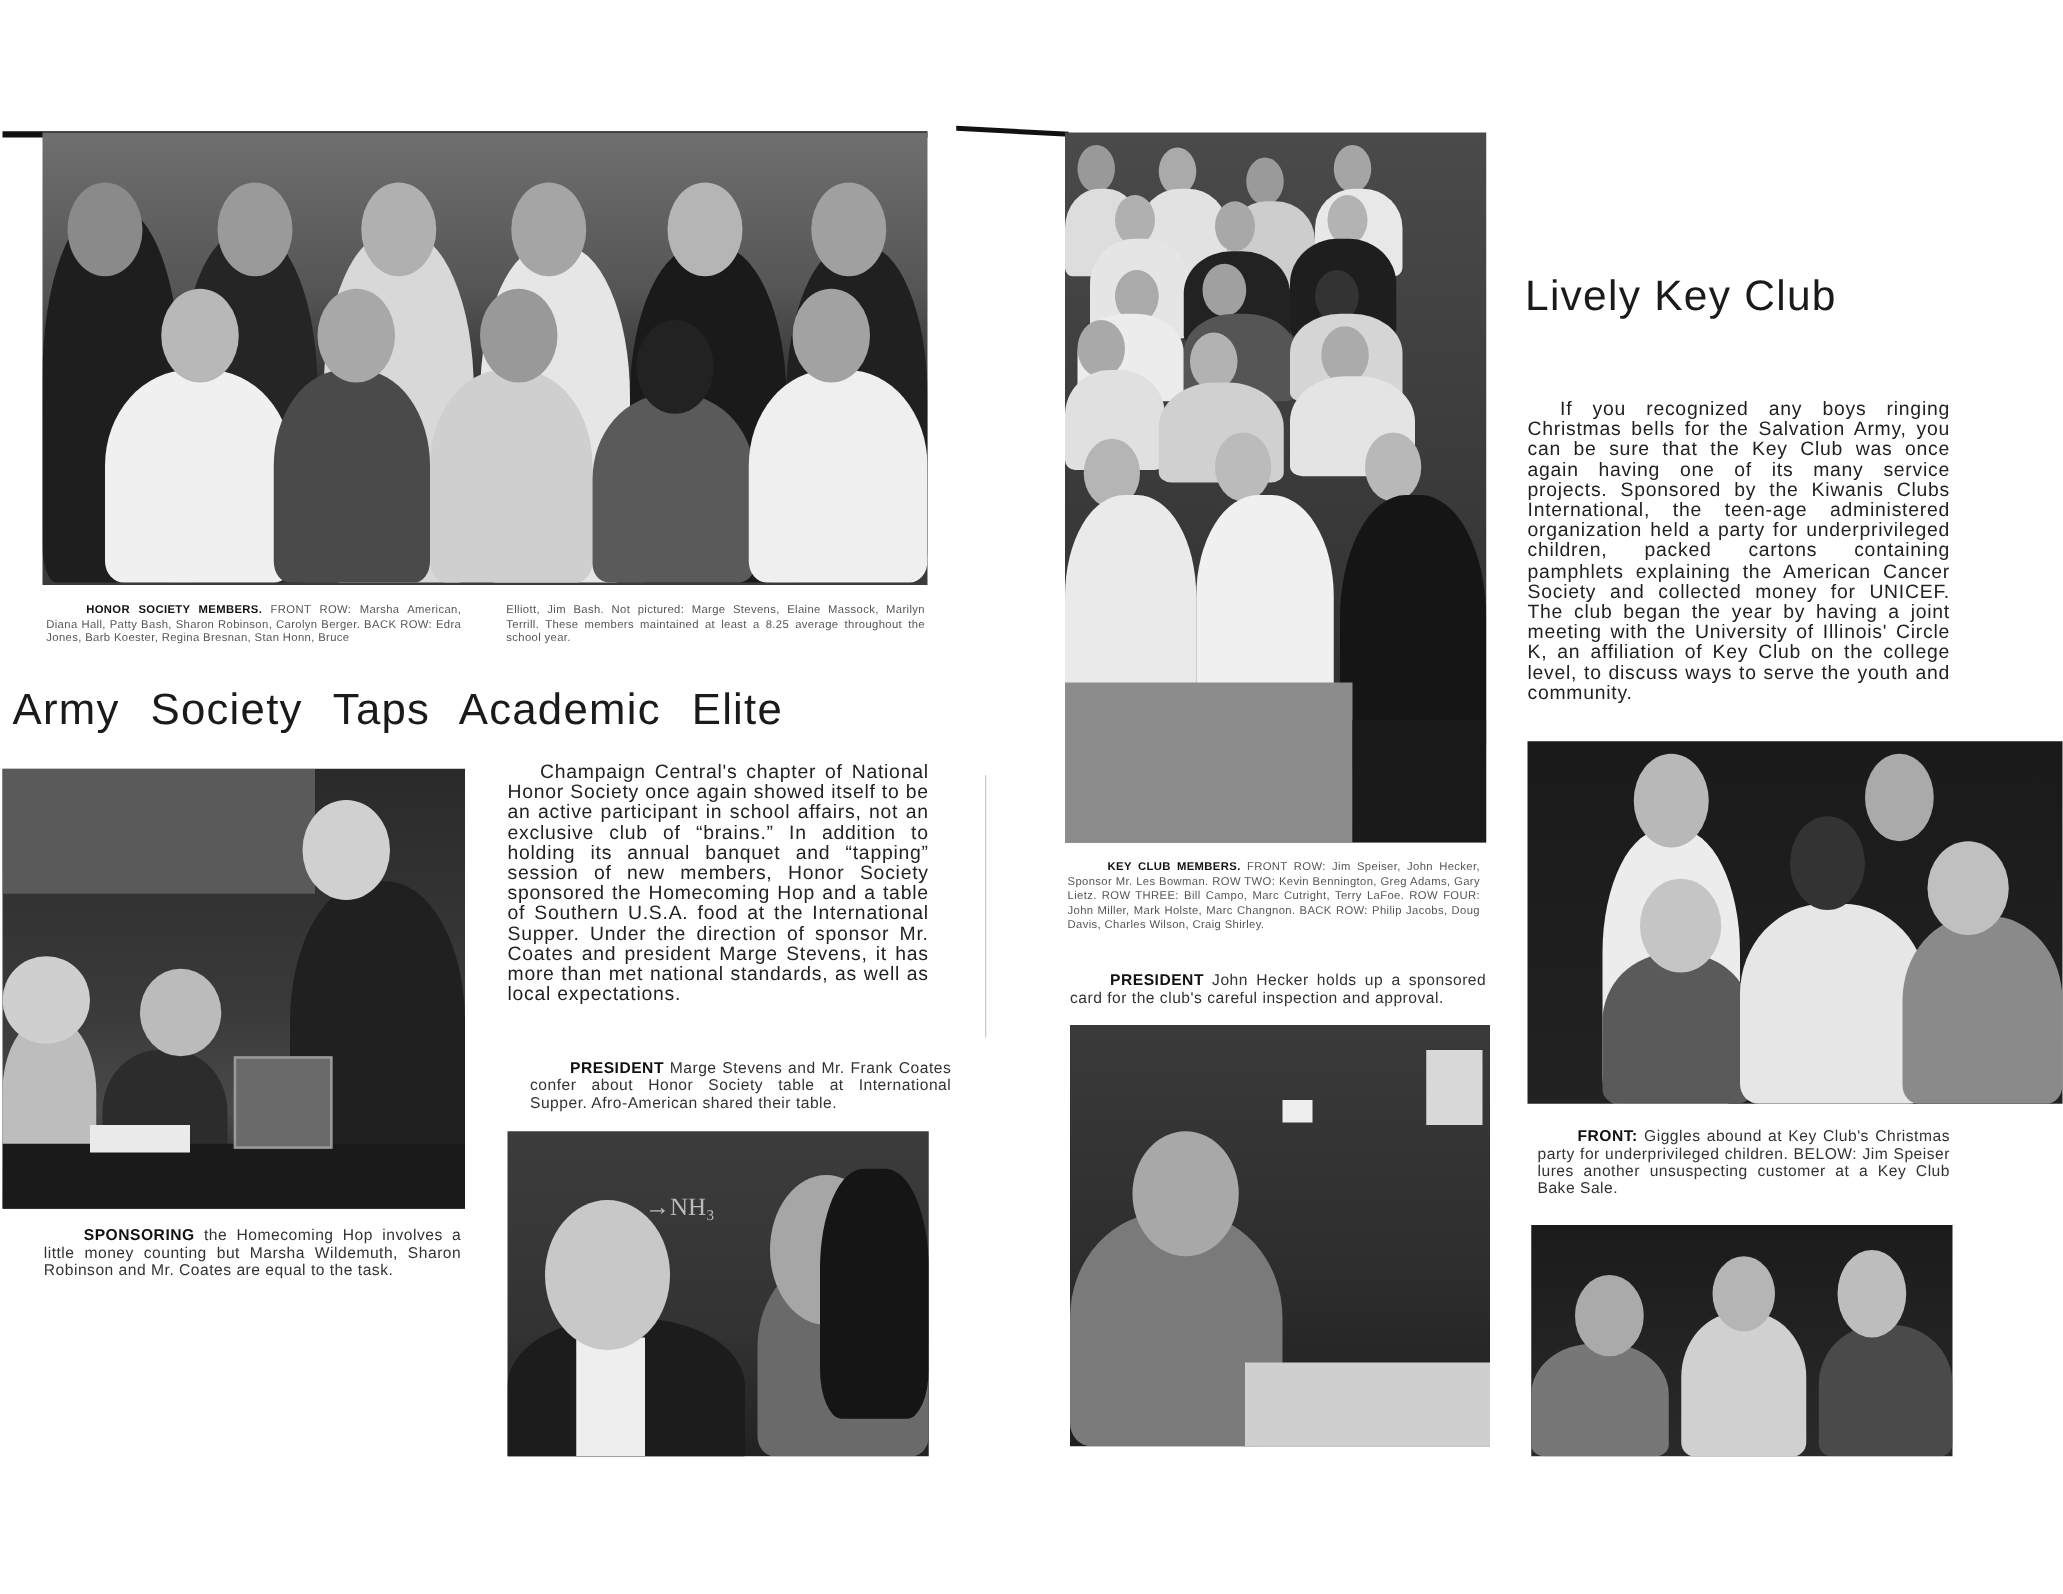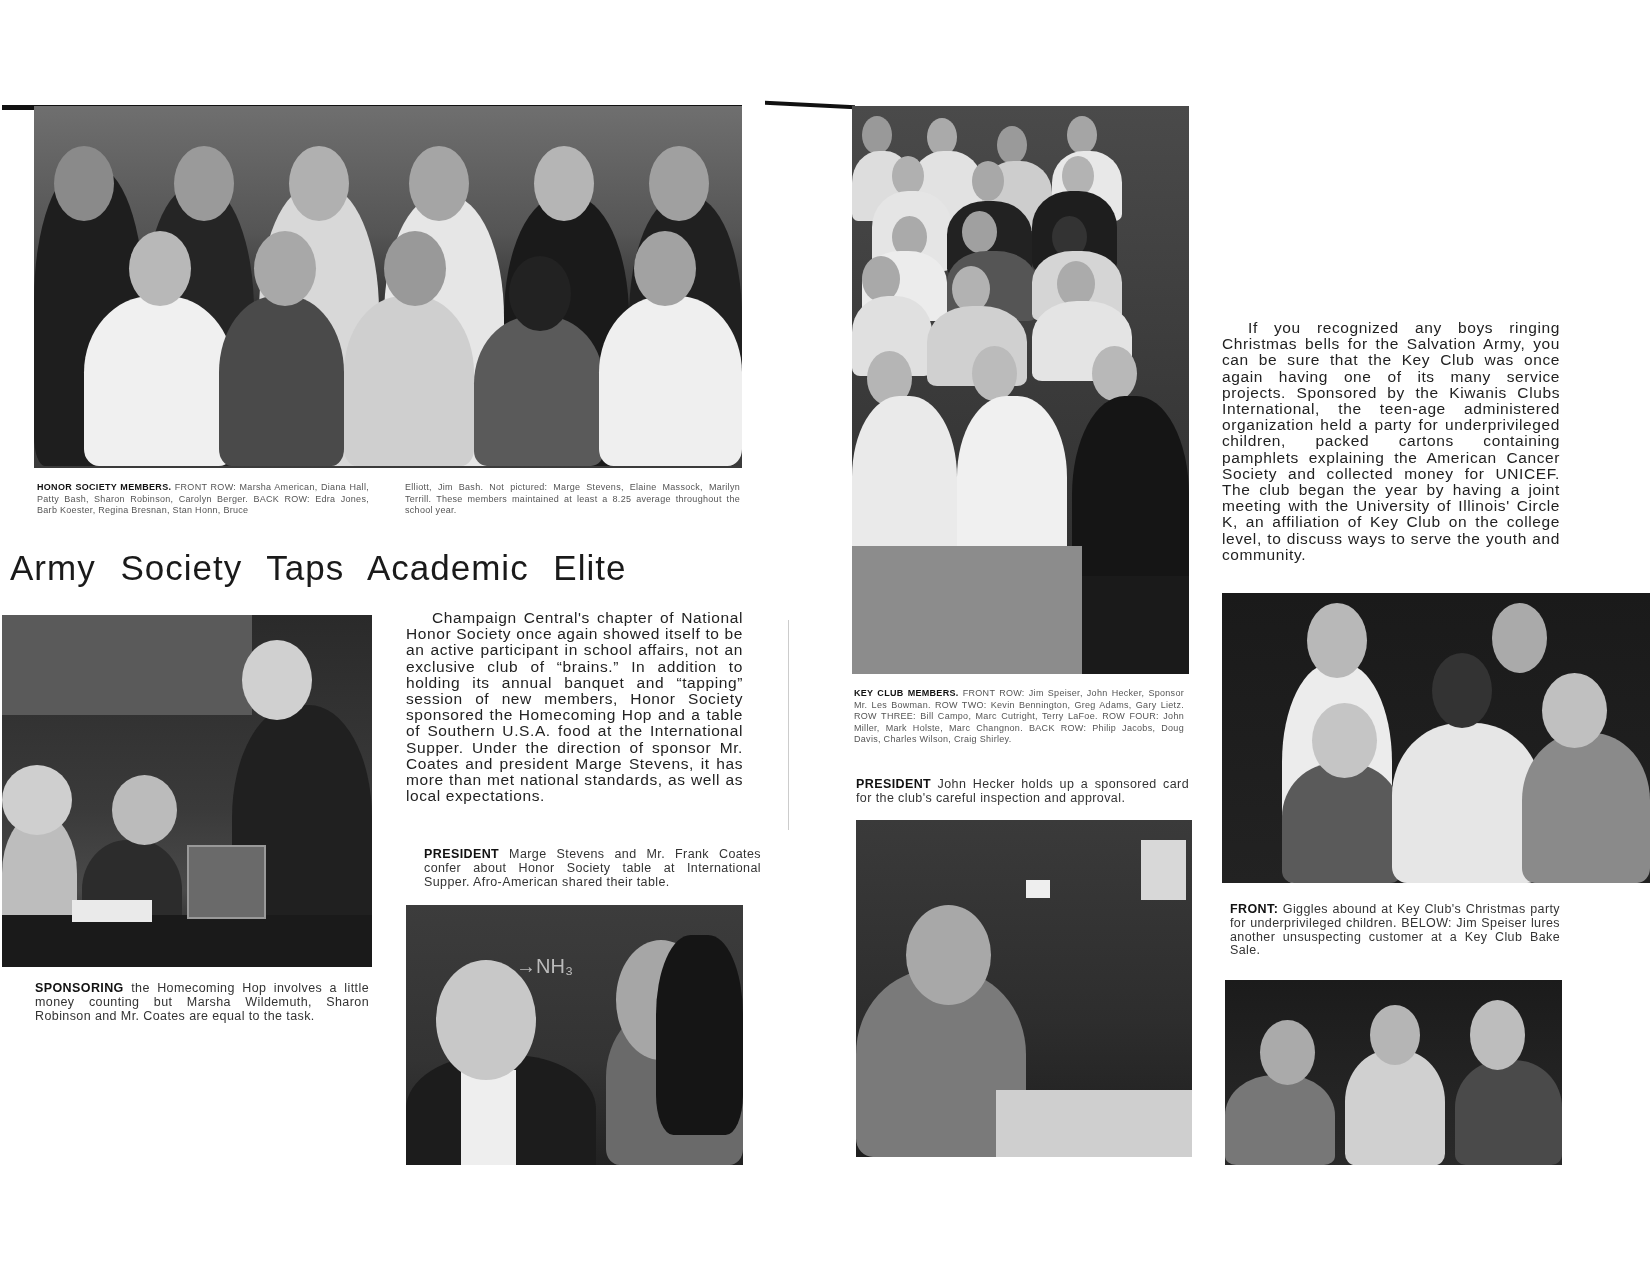--- a/index.html
+++ b/index.html
@@ -22,21 +22,21 @@
     }
     .body-text {
       position: absolute; font-size: 15.5px; line-height: 16.2px; text-align: justify;
       text-align-last: left; color: #222; letter-spacing: 0.6px;
     }
     .body-text .indent { display: inline-block; width: 26px; }
     .caption {
       position: absolute; font-size: 9px; line-height: 11.5px; color: #555;
       text-align: justify; text-align-last: left; letter-spacing: 0.3px;
     }
-    .caption b, .caption2 b { color: #111; font-weight: bold; }
+    .caption b, .caption2 b { color: #111; font-weight: bold; margin-left: 32px; }
     .caption2 {
       position: absolute; font-size: 12.5px; line-height: 13.8px; color: #333;
       text-align: justify; text-align-last: left; letter-spacing: 0.4px;
     }
   </style>
 </head>
 <body>
 
 <div>
   <div class="rule-top" style="left:2px; top:105px; width:740px;"></div>
@@ -97,21 +97,21 @@
 
   <div class="body-text" style="left:406px; top:610px; width:337px;">
     <span class="indent"></span><span>Champaign Central's chapter of National Honor Society once again showed itself to be an active participant in school affairs, not an exclusive club of “brains.” In addition to holding its annual banquet and “tapping” session of new members, Honor Society sponsored the Homecoming Hop and a table of Southern U.S.A. food at the International Supper. Under the direction of sponsor Mr. Coates and president Marge Stevens, it has more than met national standards, as well as local expectations.</span>
   </div>
 
   <div class="caption2" style="left:424px; top:848px; width:337px;">
     <b>PRESIDENT</b><span> Marge Stevens and Mr. Frank Coates confer about Honor Society table at International Supper. Afro-American shared their table.</span>
   </div>
 
   <div class="photo" style="left:406px; top:905px; width:337px; height:260px; background:linear-gradient(180deg,#3c3c3c 0%,#333 60%,#222 100%);">
-    <div class="abs" style="left:110px; top:50px; color:#bbb; font-size:20px; font-family:Liberation Sans, sans-serif;">→NH₃</div>
+    <div class="abs" style="left:110px; top:50px; color:#bbb; font-size:20px; font-family:Liberation Serif, serif;">→NH₃</div>
     <div class="fig" style="left:0; top:150px; width:190px; height:120px; background:#1c1c1c;"></div>
     <div class="abs" style="left:55px; top:165px; width:55px; height:95px; background:#eee;"></div>
     <div class="head" style="left:30px; top:55px; width:100px; height:120px; background:#c8c8c8;"></div>
     <div class="fig" style="left:200px; top:100px; width:137px; height:160px; background:#6a6a6a;"></div>
     <div class="head" style="left:210px; top:35px; width:90px; height:120px; background:#a6a6a6;"></div>
     <div class="head" style="left:250px; top:30px; width:87px; height:200px; background:#151515; border-radius:40% 40% 20% 20%;"></div>
   </div>
 
   <div class="gutter" style="left:788px; top:620px; height:210px; background:#ccc;"></div>
 </div>
@@ -171,20 +171,21 @@
 
   <div class="photo" style="left:856px; top:820px; width:336px; height:337px; background:linear-gradient(180deg,#3a3a3a 0%,#2d2d2d 60%,#1e1e1e 100%);">
     <div class="abs" style="left:285px; top:20px; width:45px; height:60px; background:#d8d8d8;"></div>
     <div class="fig" style="left:0; top:150px; width:170px; height:187px; background:#7a7a7a;"></div>
     <div class="head" style="left:50px; top:85px; width:85px; height:100px; background:#a8a8a8;"></div>
     <div class="abs" style="left:170px; top:60px; width:24px; height:18px; background:#eee;"></div>
     <div class="abs" style="left:140px; top:270px; width:196px; height:67px; background:#cfcfcf;"></div>
   </div>
 
   <div class="headline" style="left:1220px; top:216px; font-size:34px; line-height:42px;">
+    <div>Lively Key Club</div>
   </div>
 
   <div class="body-text" style="left:1222px; top:320px; width:338px;">
     <span class="indent"></span><span>If you recognized any boys ringing Christmas bells for the Salvation Army, you can be sure that the Key Club was once again having one of its many service projects. Sponsored by the Kiwanis Clubs International, the teen-age administered organization held a party for underprivileged children, packed cartons containing pamphlets explaining the American Cancer Society and collected money for UNICEF. The club began the year by having a joint meeting with the University of Illinois' Circle K, an affiliation of Key Club on the college level, to discuss ways to serve the youth and community.</span>
   </div>
 
   <div class="photo" style="left:1222px; top:593px; width:428px; height:290px; background:linear-gradient(180deg,#1a1a1a 0%,#222 100%);">
     <div class="fig" style="left:60px; top:70px; width:110px; height:220px; background:#ececec;"></div>
     <div class="head" style="left:85px; top:10px; width:60px; height:75px; background:#b8b8b8;"></div>
     <div class="fig" style="left:60px; top:170px; width:120px; height:120px; background:#5a5a5a;"></div>

